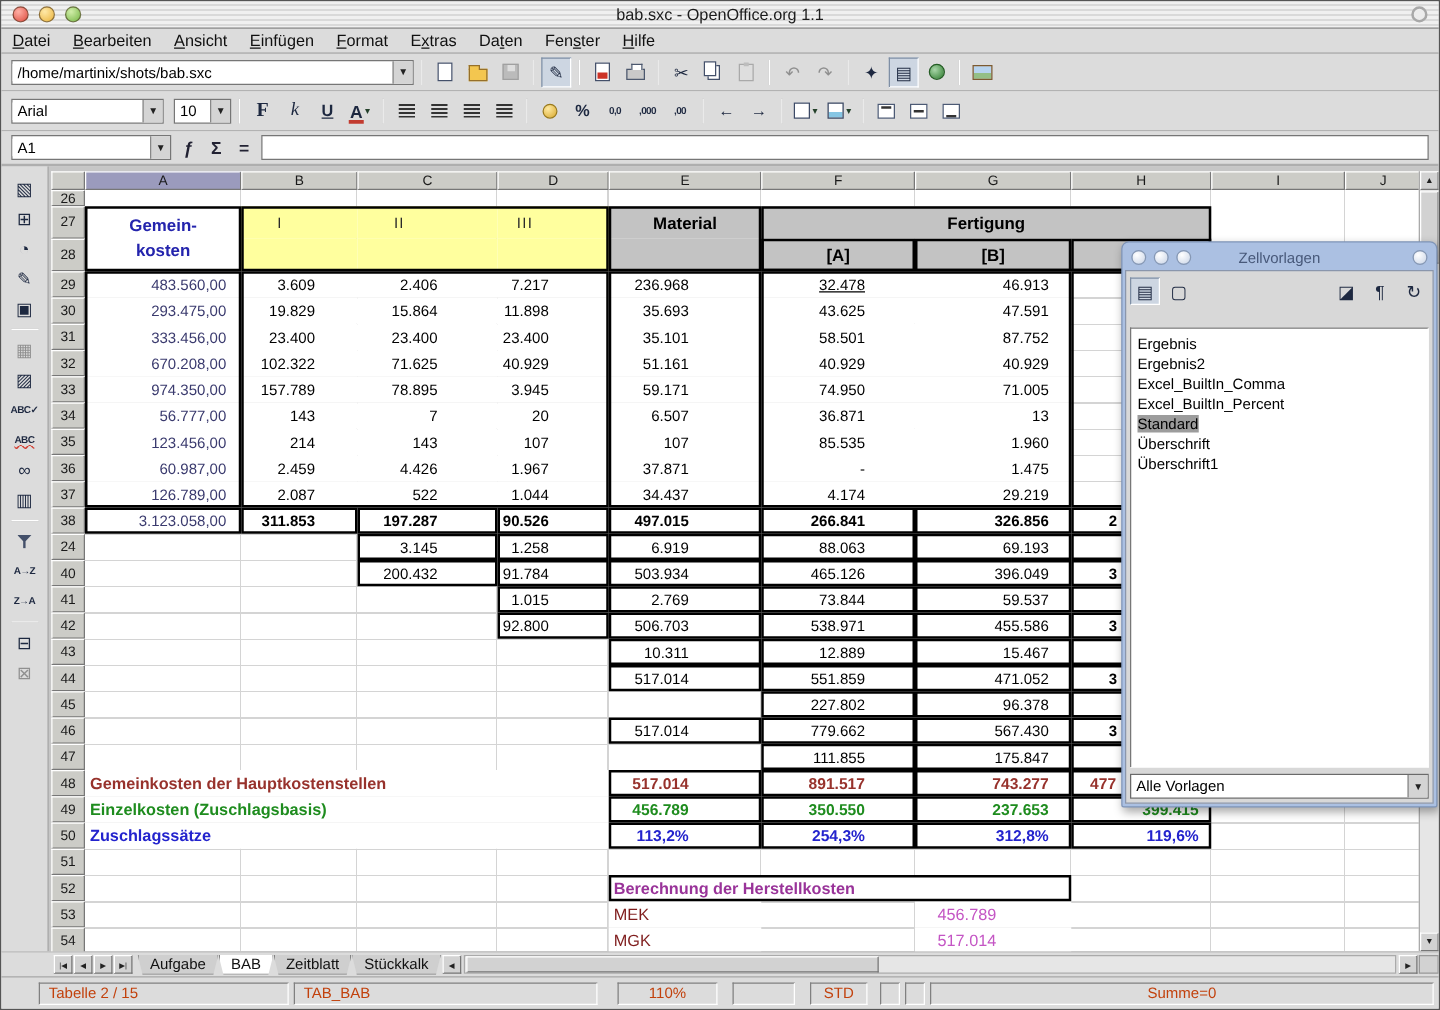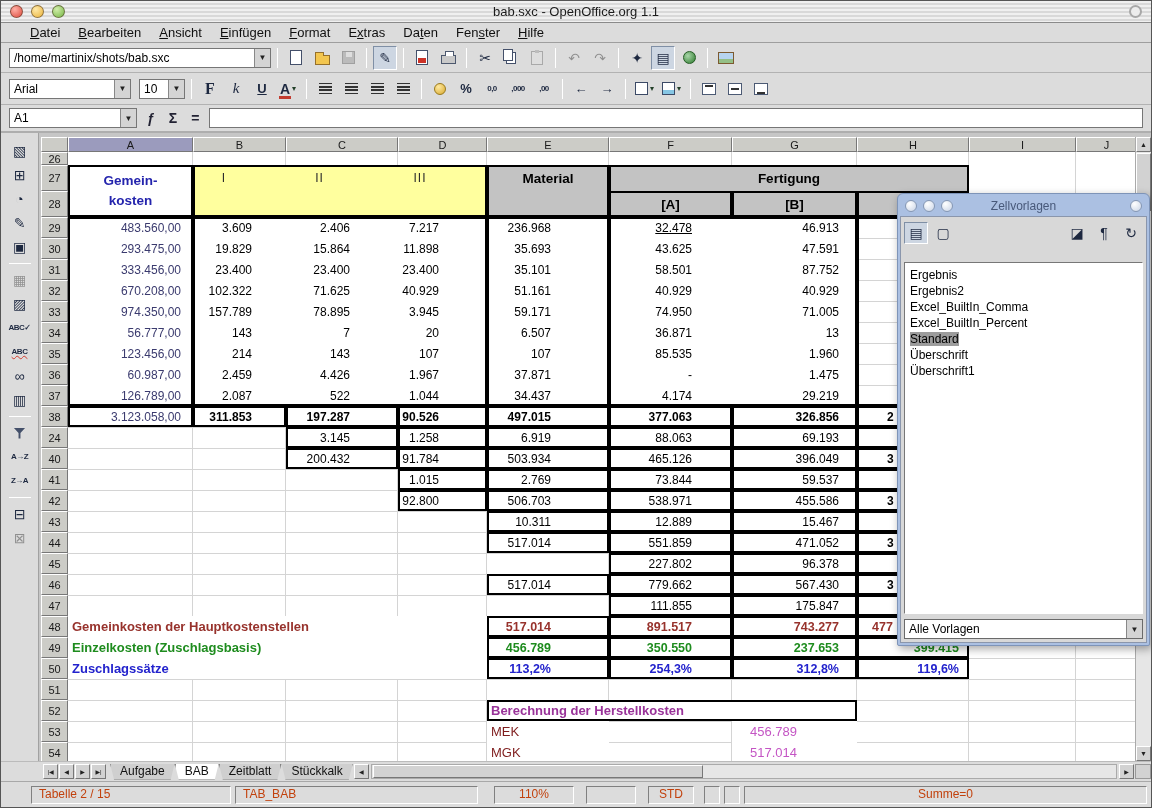--- a/index.html
+++ b/index.html
@@ -6,21 +6,21 @@
   html,body{width:1152px;height:808px;overflow:hidden}
   body{background:#d8d8d8;border:1px solid #555}
   .titlebar{height:22px;background:repeating-linear-gradient(to bottom,#f0f0f0 0 2px,#d9d9d9 2px 4px);display:flex;align-items:center;position:relative;border-bottom:1px solid #8a8a8a}
   .lights{display:flex;gap:8px;padding-left:9px;z-index:2}
   .light{width:13px;height:13px;border-radius:50%;border:1px solid rgba(60,40,20,.55)}
   .light.red{background:radial-gradient(circle at 35% 30%,#ffb0a6,#dd4b3e)}
   .light.yellow{background:radial-gradient(circle at 35% 30%,#ffe9a8,#eab33c)}
   .light.green{background:radial-gradient(circle at 35% 30%,#d2eeaa,#76b646)}
   .wtitle{position:absolute;left:0;right:0;text-align:center;font-size:13px;color:#1c1c1c}
   .ring{position:absolute;right:9px;top:4px;width:13px;height:13px;border-radius:50%;border:2px solid #a8a8a8;background:#ececec}
-  .menubar{height:20px;display:flex;align-items:center;background:#dcdcdc;border-bottom:1px solid #9e9e9e;padding-left:20px}
+  .menubar{height:20px;display:flex;align-items:center;background:#dcdcdc;border-bottom:1px solid #9e9e9e;padding-left:0}
   .menu-item{font-size:13px;padding:1px 9px;color:#101010;white-space:pre}
   .tb{display:flex;align-items:center;background:#dcdcdc;border-bottom:1px solid #b2b2b2;padding-left:8px;gap:2px}
   .tb1{height:30px}.tb2{height:32px}
   .tbtn{min-width:24px;height:24px;display:flex;align-items:center;justify-content:center;position:relative;border:1px solid transparent;padding:0 2px}
   .tbtn.pressed{background:#cdd6e2;border-color:#7f8fa5 #ffffff #ffffff #7f8fa5}
   .tbtn.disabled{opacity:.42;filter:grayscale(1)}
   .sep{width:1px;height:20px;background:#979797;border-right:1px solid #fff;margin:0 4px;flex:none}
   .glyph{font-size:14px;color:#1d2840;line-height:1}
   .mini{font-size:8px;font-weight:bold;letter-spacing:-.5px}
   .wavy{text-decoration:underline wavy #d23b2f}
@@ -160,21 +160,21 @@
       <span class="menu-item"><u>A</u>nsicht</span>
       <span class="menu-item"><u>E</u>infügen</span>
       <span class="menu-item"><u>F</u>ormat</span>
       <span class="menu-item">E<u>x</u>tras</span>
       <span class="menu-item">Da<u>t</u>en</span>
       <span class="menu-item">Fen<u>s</u>ter</span>
       <span class="menu-item"><u>H</u>ilfe</span>
     </div>
 
   <div class="tb tb1">
-    <div class="combo" style="width:262px">
+    <div class="combo" style="width:322px">
       <input readonly="" value="/home/martinix/shots/bab.sxc" style="">
       <span class="dbtn">▼</span>
     </div>
     <div class="sep"></div>
     <div style="display:flex;align-items:center;gap:2px">
         <div class="tbtn">
           <span class="shape sh-doc"></span>
         </div>
         <div class="tbtn">
           <span class="shape sh-folder"></span>
@@ -495,21 +495,21 @@
         <div class="cell col3 num" style="grid-area: 12 / 3 / span 1 / span 1;">522</div>
         <div class="cell col4 num" style="grid-area: 12 / 4 / span 1 / span 1;">1.044</div>
         <div class="cell col5 num" style="grid-area: 12 / 5 / span 1 / span 1;">34.437</div>
         <div class="cell col6 num" style="grid-area: 12 / 6 / span 1 / span 1;">4.174</div>
         <div class="cell col7 num" style="grid-area: 12 / 7 / span 1 / span 1;">29.219</div>
         <div class="cell col1 anum" style="grid-area: 13 / 1 / span 1 / span 1;">3.123.058,00</div>
         <div class="cell col2 num b" style="grid-area: 13 / 2 / span 1 / span 1;">311.853</div>
         <div class="cell col3 num b" style="grid-area: 13 / 3 / span 1 / span 1;">197.287</div>
         <div class="cell col4 num b" style="grid-area: 13 / 4 / span 1 / span 1;">90.526</div>
         <div class="cell col5 num b" style="grid-area: 13 / 5 / span 1 / span 1;">497.015</div>
-        <div class="cell col6 num b" style="grid-area: 13 / 6 / span 1 / span 1;">377.063</div>
+        <div class="cell col6 num b" style="grid-area: 13 / 6 / span 1 / span 1;">266.841</div>
         <div class="cell col7 num b" style="grid-area: 13 / 7 / span 1 / span 1;">326.856</div>
         <div class="cell col8 num cut1" style="grid-area: 13 / 8 / span 1 / span 1;">2</div>
         <div class="cell col3 num" style="grid-area: 14 / 3 / span 1 / span 1;">3.145</div>
         <div class="cell col4 num" style="grid-area: 14 / 4 / span 1 / span 1;">1.258</div>
         <div class="cell col5 num" style="grid-area: 14 / 5 / span 1 / span 1;">6.919</div>
         <div class="cell col6 num" style="grid-area: 14 / 6 / span 1 / span 1;">88.063</div>
         <div class="cell col7 num" style="grid-area: 14 / 7 / span 1 / span 1;">69.193</div>
         <div class="cell col8 num" style="grid-area: 14 / 8 / span 1 / span 1;"></div>
         <div class="cell col3 num" style="grid-area: 15 / 3 / span 1 / span 1;">200.432</div>
         <div class="cell col4 num" style="grid-area: 15 / 4 / span 1 / span 1;">91.784</div>

